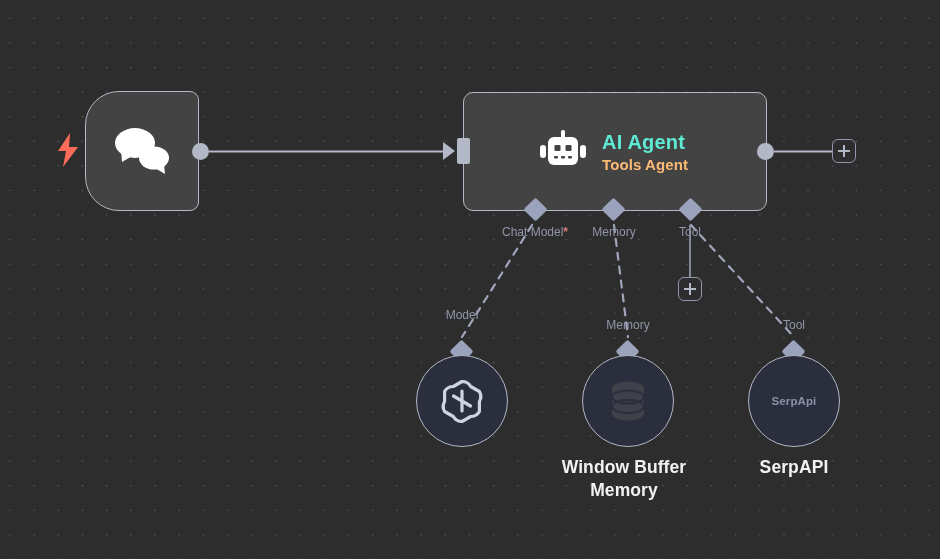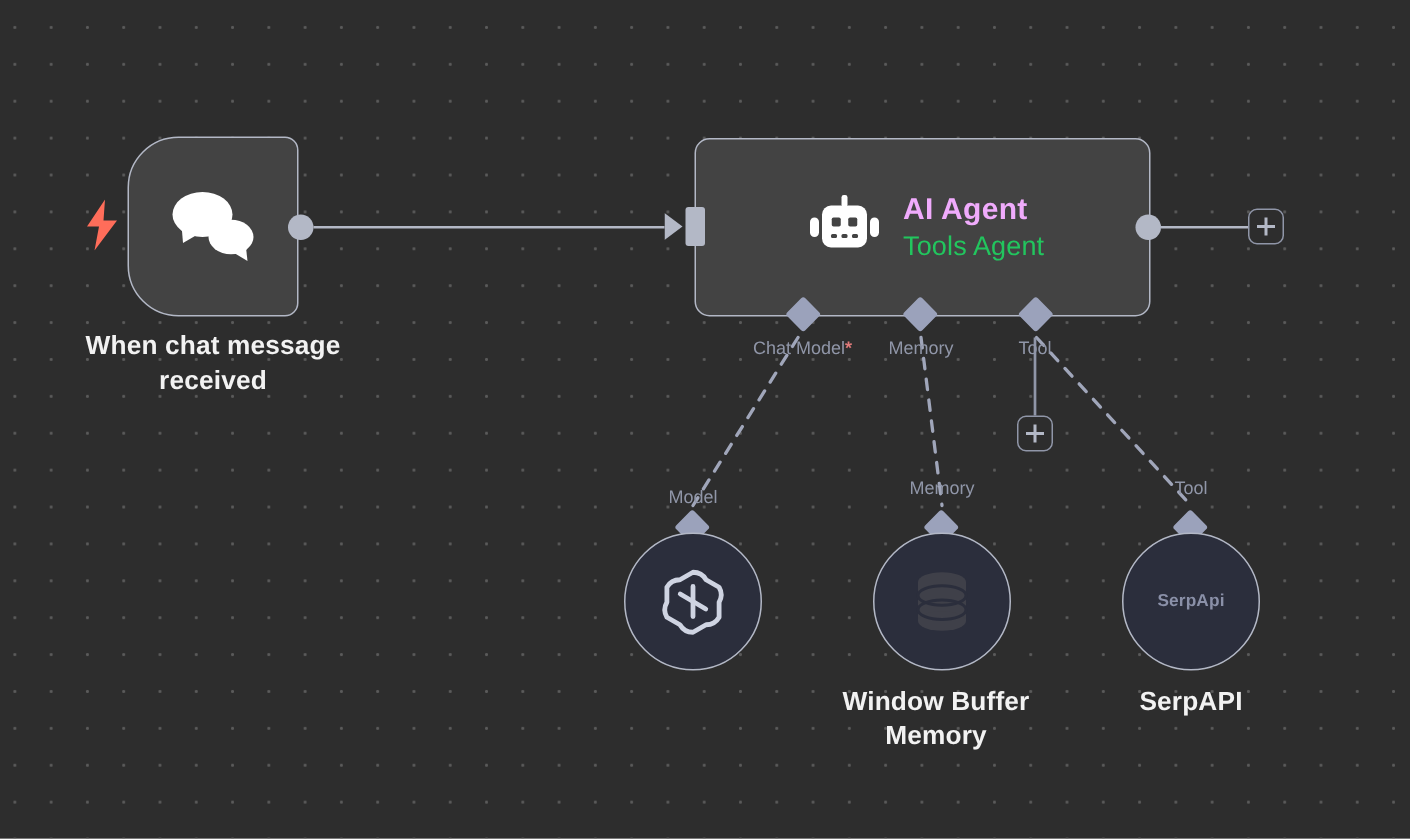--- a/index.html
+++ b/index.html
@@ -66,24 +66,24 @@
     display: flex; align-items: center;
     padding-left: 74px;
   }
   #agent-icon {
     position: absolute;
     left: 539px; top: 128px;
     width: 48px; height: 48px;
   }
   #agent-text { display: flex; flex-direction: column; gap: 2px; margin-left: 64px; }
   #agent-title {
-    color: #f0abfc; font-size: 20px; font-weight: 700; letter-spacing: .2px;
+    color: #5eead4; font-size: 20px; font-weight: 700; letter-spacing: .2px;
   }
   #agent-subtitle {
-    color: #22c55e; font-size: 18px; font-weight: 400; letter-spacing: .1px;
+    color: #fdba74; font-size: 15px; font-weight: 700; letter-spacing: .1px;
   }
   #agent-in-port {
     position: absolute;
     left: 457px; top: 138px;
     width: 13px; height: 26px;
     background: #b3b8c6;
     border-radius: 2px;
   }
   #agent-in-arrow {
     position: absolute;
@@ -176,22 +176,20 @@
       </g>
     </svg>
   </div>
 
   <svg id="trigger-bolt" viewBox="0 0 22 34" xmlns="http://www.w3.org/2000/svg">
     <path d="M 13 0 L 1 18 L 9 18 L 6 34 L 21 14 L 12 14 Z" fill="#ff6d5a"></path>
   </svg>
 
   <div id="trigger-out-dot"></div>
 
-  <div class="node-caption" style="left:30px; top:219px; width:224px;">When chat message
-received</div>
 
   <div id="agent-node">
     <div id="agent-text">
       <div id="agent-title">AI Agent</div>
       <div id="agent-subtitle">Tools Agent</div>
     </div>
   </div>
 
   <svg id="agent-icon" viewBox="0 0 48 48" xmlns="http://www.w3.org/2000/svg">
     <g fill="#ffffff">
@@ -227,21 +225,21 @@
 
   <div class="plus-btn" style="left:678px; top:277px;">
     <span class="bar-h"></span>
     <span class="bar-v"></span>
   </div>
   <div class="plus-btn" style="left:832px; top:139px;">
     <span class="bar-h"></span>
     <span class="bar-v"></span>
   </div>
 
-  <div class="port-label" style="left:422px; top:324px; width:80px;">Model</div>
+  <div class="port-label" style="left:422px; top:308px; width:80px;">Model</div>
   <div class="diamond" style="left:453px; top:343px;"></div>
   <div class="subnode" style="left:416px; top:355px;">
     <svg width="48" height="48" viewBox="0 0 48 48" xmlns="http://www.w3.org/2000/svg">
       <path d="M24 4.5 a10 10 0 0 1 8.7 5 l8.7 5 a10 10 0 0 1 0 10 l0 10
                a10 10 0 0 1 -8.7 5 l-8.7 5 a10 10 0 0 1 -8.7 -5 l-8.7 -5
                a10 10 0 0 1 0 -10 l0 -10 a10 10 0 0 1 8.7 -5 Z" fill="none" stroke="#cfd4e2" stroke-width="3.2" stroke-linejoin="round"></path>
       <path d="M24 4.5 L24 24 M41.4 14.5 L24 24 M41.4 34.5 L24 24
                M24 43.5 L24 24 M6.6 34.5 L24 24 M6.6 14.5 L24 24" fill="none" stroke="#2b2e3c" stroke-width="3.6" stroke-linecap="round" opacity="0"></path>
       <g fill="none" stroke="#cfd4e2" stroke-width="3.2" stroke-linecap="round">
         <path d="M15.5 19 L24 24 L24 34"></path>

